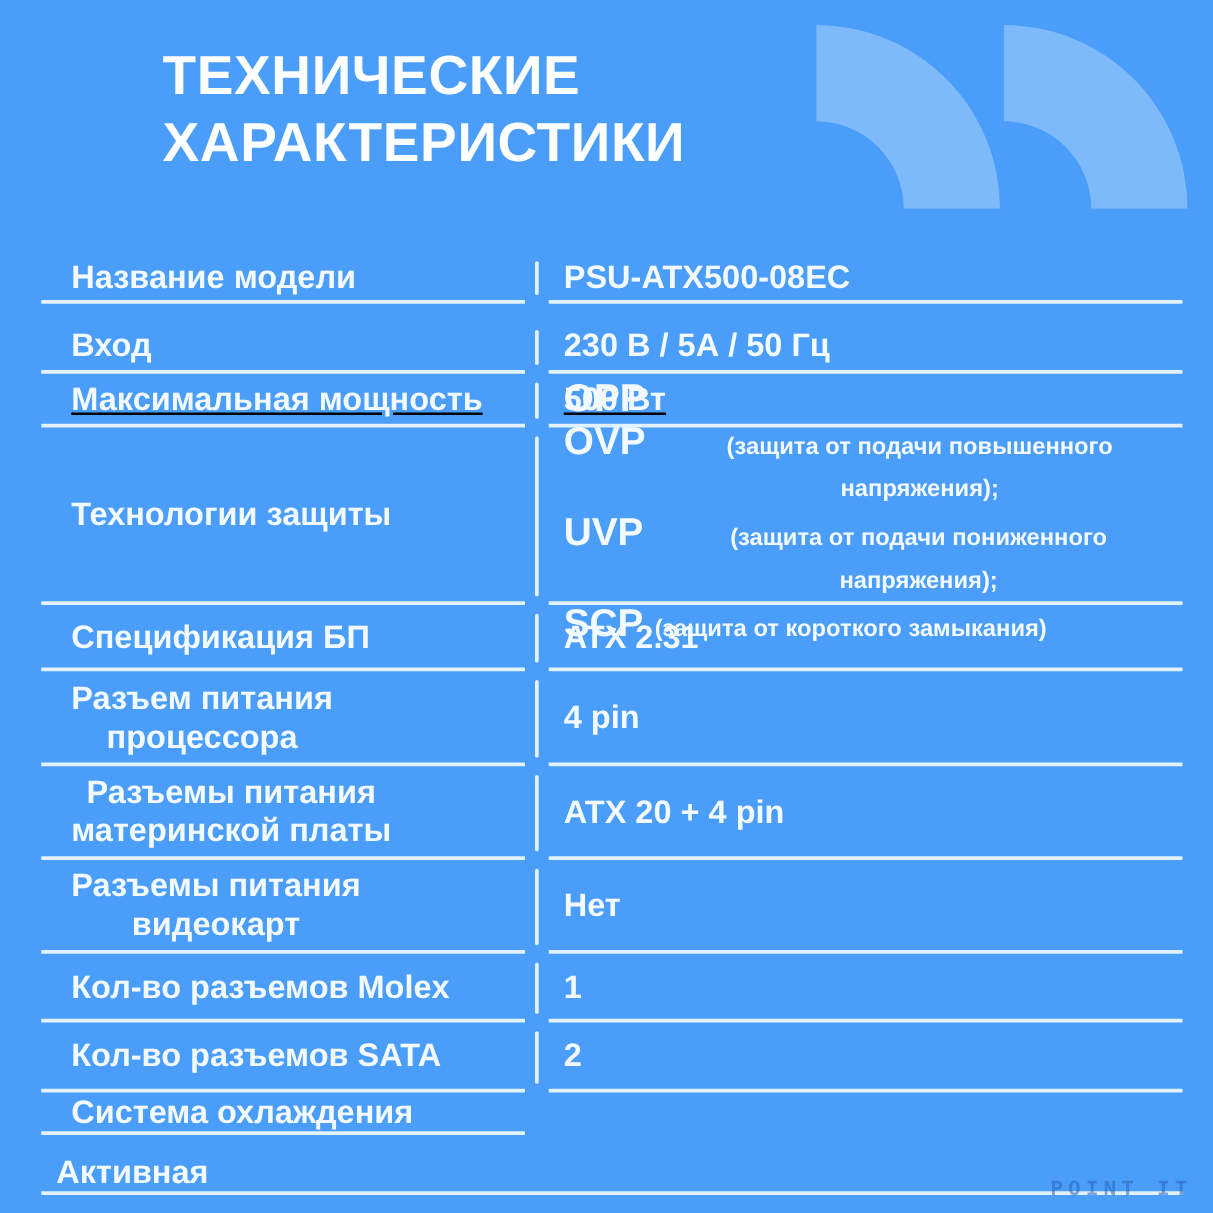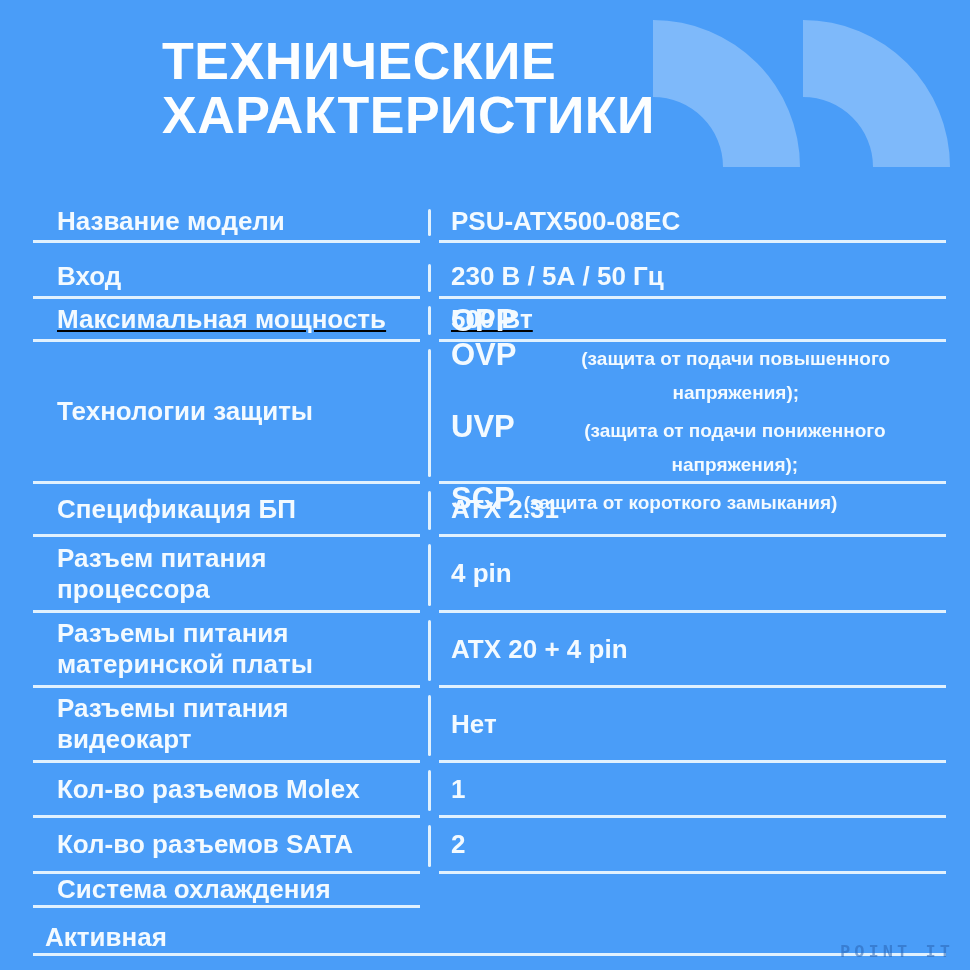--- a/index.html
+++ b/index.html
@@ -16,23 +16,22 @@
   }
   
   .quote{position:absolute;top:20px;width:147px;height:147px;}
   #quote-1{left:653px;}
   #quote-2{left:803px;}
   .quote svg{display:block;width:100%;height:100%;}
 
   
   .title{
     position:absolute;left:130px;top:34px;
-    color:#FCFEFF;font-size:52px;font-weight:bold;line-height:54px;
+    color:#FCFEFF;font-size:44px;font-weight:bold;line-height:54px;
     letter-spacing:0.5px;
-    margin-left:32px;
   }
 
   
   .spec-table{position:absolute;left:33px;top:202px;width:913px;}
   .t-row{display:flex;align-items:stretch;}
   .t-row:nth-child(1){height:41px;}
   .t-row:nth-child(2){height:42px;margin-top:14px;}
   .t-row:nth-child(3){height:43px;text-decoration:underline;}
   .t-row:nth-child(4){height:142px;}
   .t-row:nth-child(5){height:53px;}
@@ -41,20 +40,21 @@
   .t-row:nth-child(8){height:75px;}
   .t-row:nth-child(9){height:55px;}
   .t-row:nth-child(10){height:56px;}
   .t-row:nth-child(11){height:54px;flex-direction:column;}
 
   .cell-l{
     width:387px;box-sizing:border-box;flex:none;
     display:flex;align-items:center;
     padding-left:24px;padding-right:8px;
     border-bottom:3px solid var(--rule);
+    text-align:center;
   }
   .v-sep{
     flex:none;width:3px;border-radius:2px;
     margin:7px 8px;background:var(--rule);
   }
   .cell-r{
     flex:1;box-sizing:border-box;
     display:flex;align-items:center;
     padding-left:12px;
     border-bottom:3px solid var(--rule);

